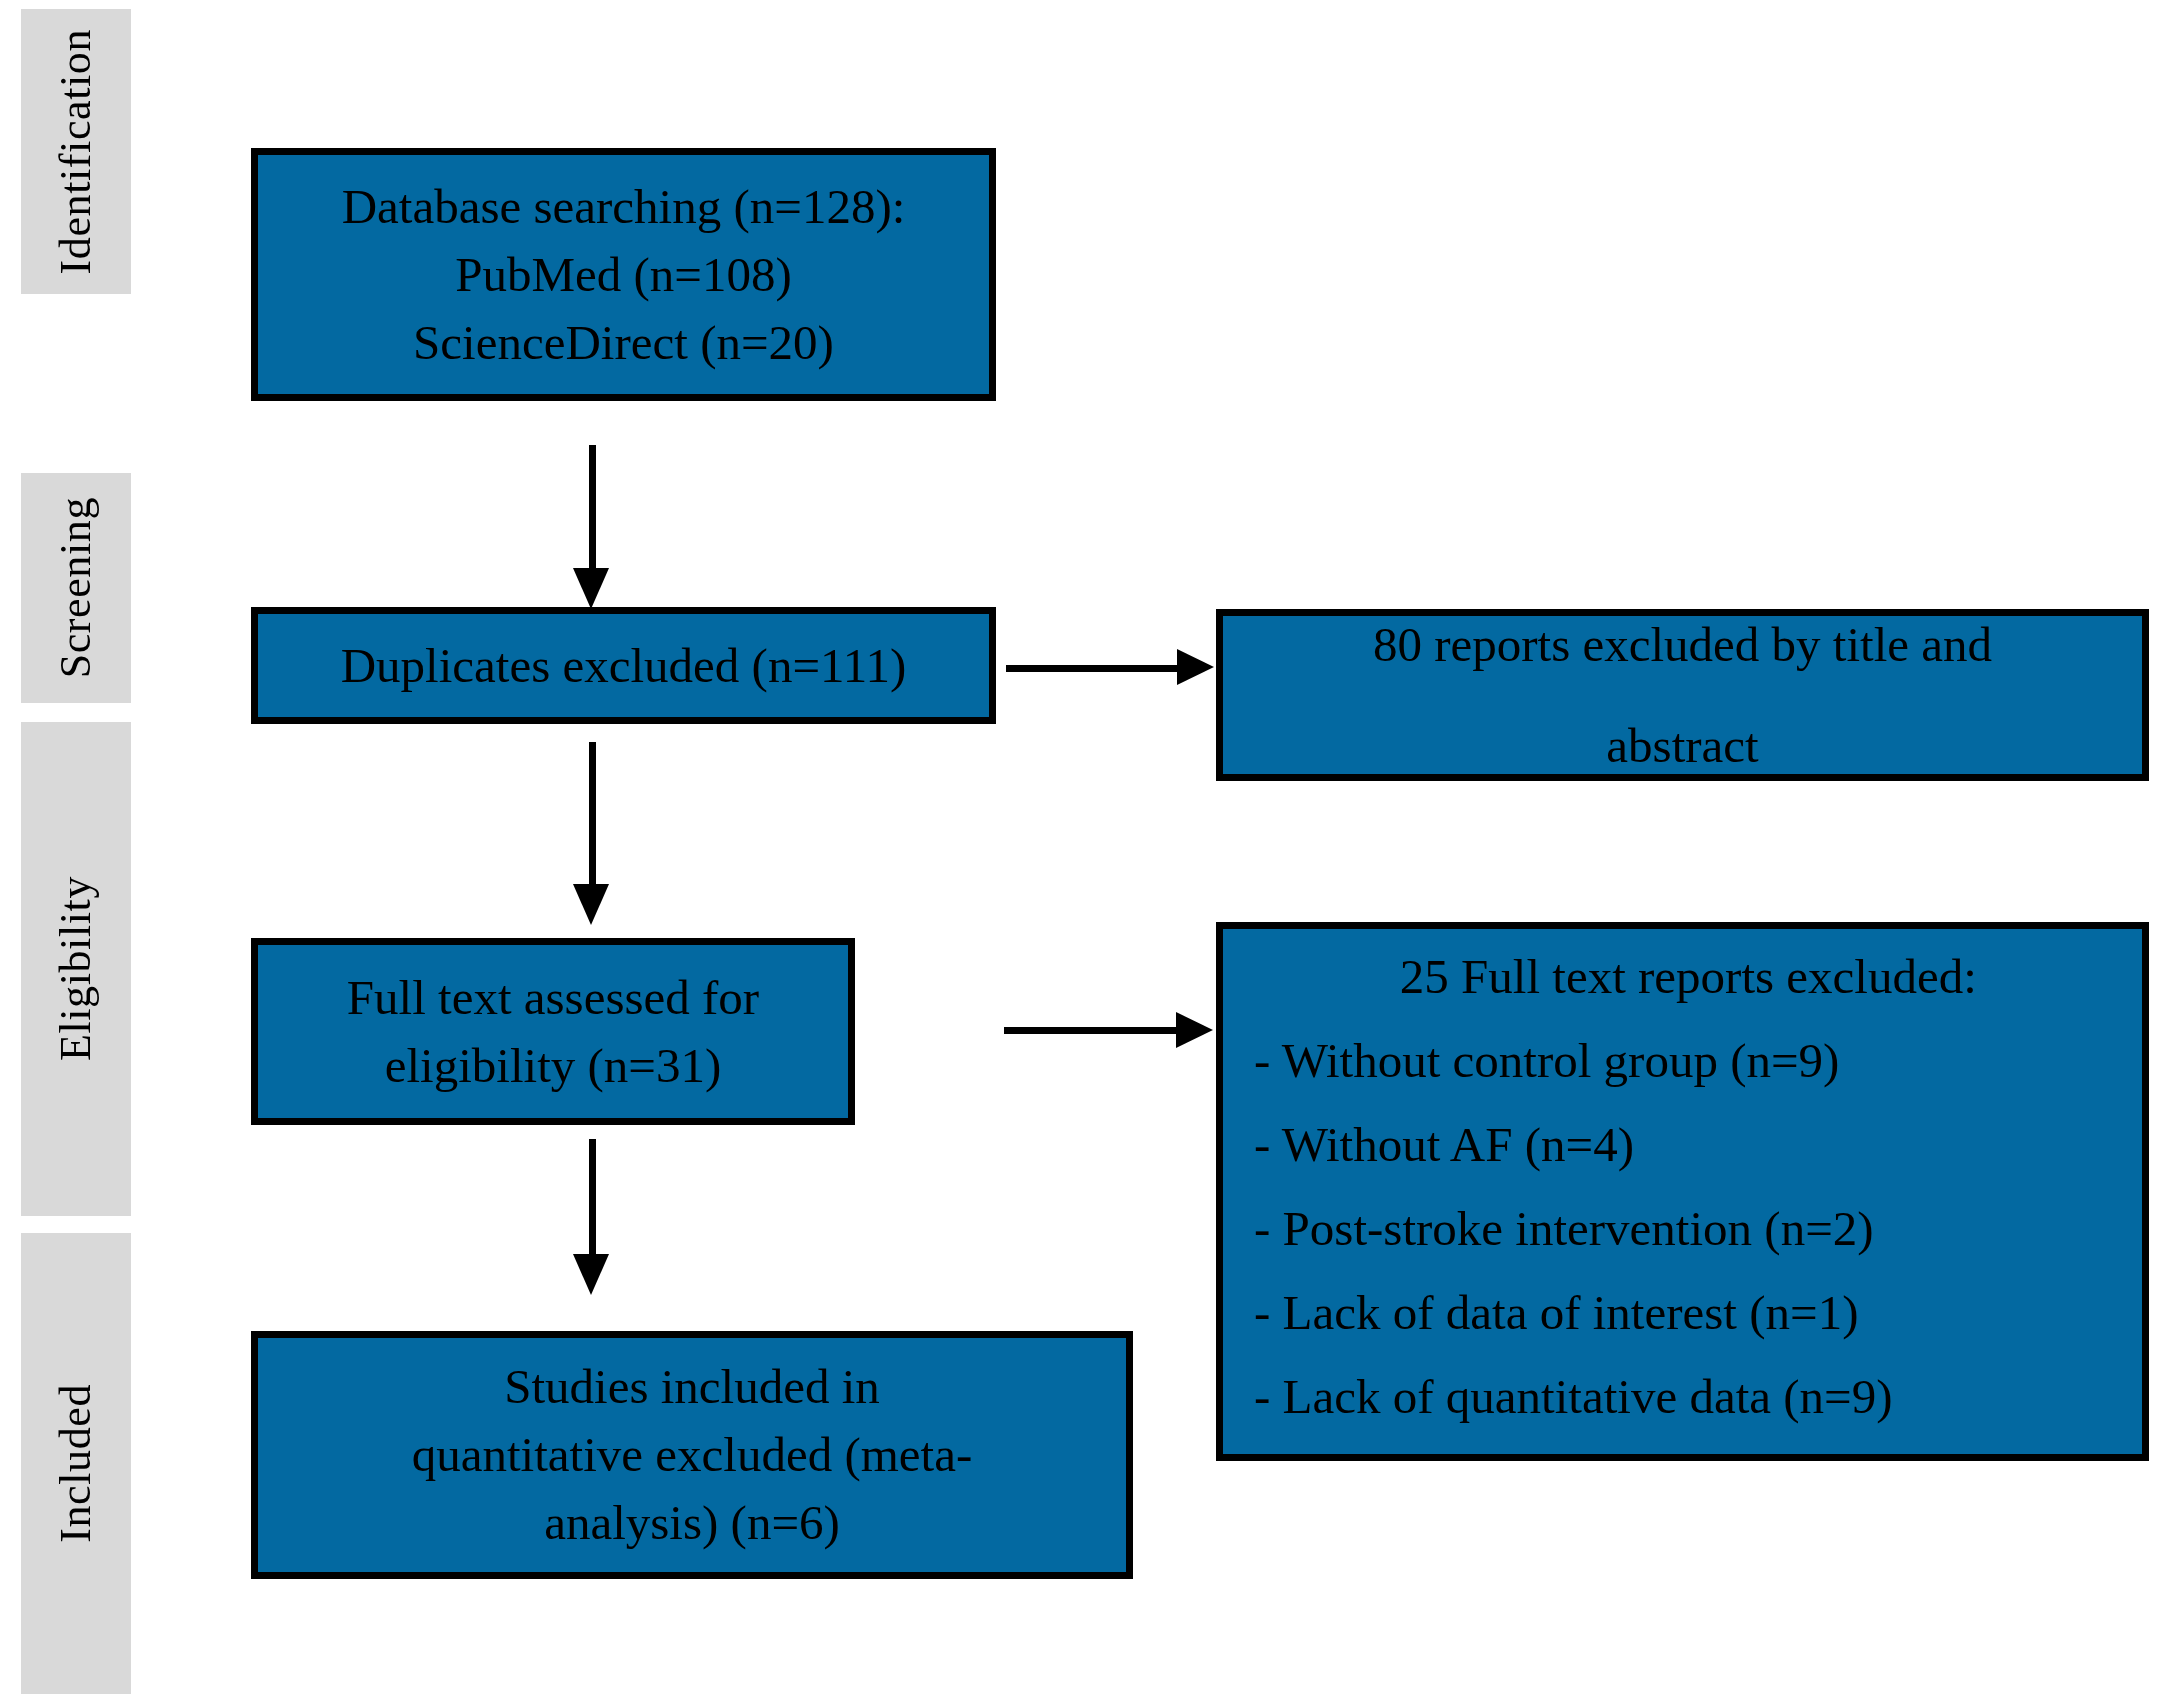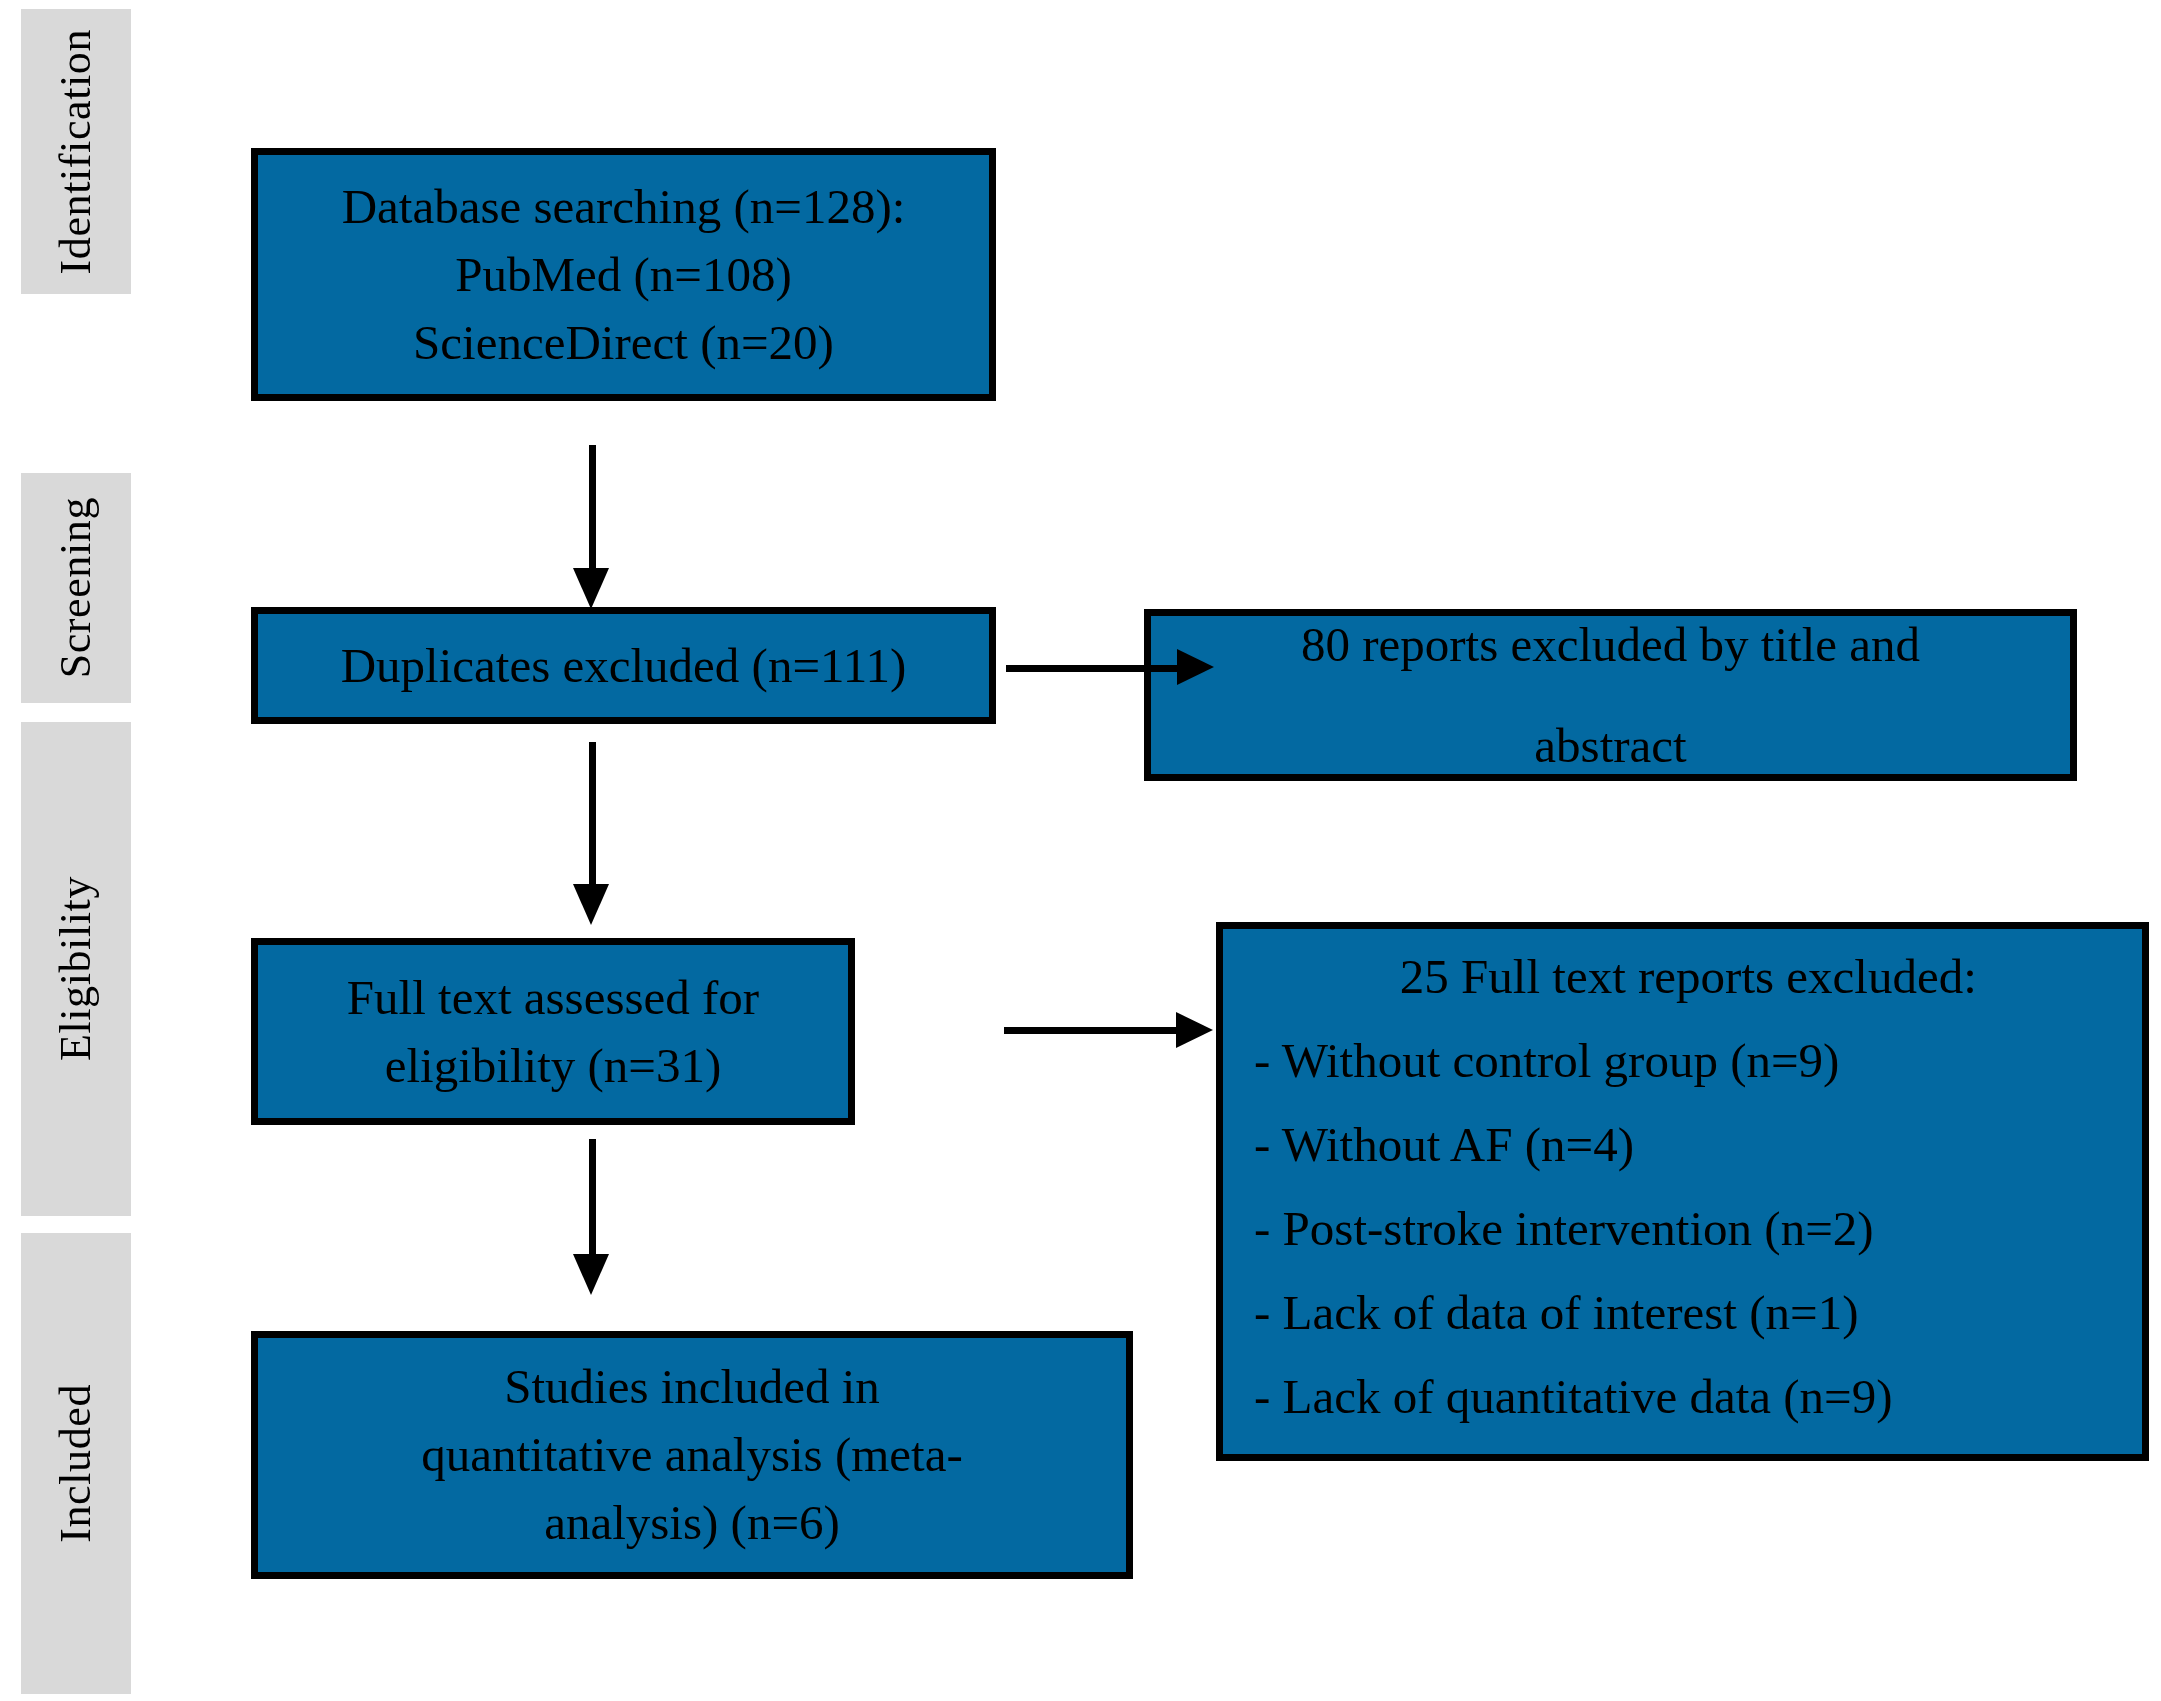--- a/index.html
+++ b/index.html
@@ -48,21 +48,21 @@
     align-items: center;
     justify-content: center;
     text-align: center;
   }
   .fbox .line { display: block; }
 
   .box-database   { left: 251px;  top: 148px;  width: 745px; height: 253px; }
   .box-duplicates { left: 251px;  top: 607px;  width: 745px; height: 117px; }
   .box-fulltext   { left: 251px;  top: 938px; width: 604px; height: 187px; }
   .box-included   { left: 251px;  top: 1331px; width: 882px; height: 248px; }
-  .box-excl-title { left: 1144px; top: 609px;  width: 933px; height: 172px; gap: 33px; }
+  .box-excl-title { left: 1216px; top: 609px;  width: 933px; height: 172px; gap: 33px; }
 
   .box-excl-fulltext {
     left: 1216px; top: 922px; width: 933px; height: 539px;
     justify-content: flex-start;
     align-items: stretch;
     text-align: left;
     padding: 14px 19.4px 0 31px;
   }
   .box-excl-fulltext .heading { text-align: center; display: block; }
   .box-excl-fulltext .item { display: block; margin-top: 16px; }
@@ -111,21 +111,21 @@
     <span class="line">Duplicates excluded (n=111)</span>
   </div>
 
   <div class="fbox box-fulltext">
     <span class="line">Full text assessed for</span>
     <span class="line">eligibility (n=31)</span>
   </div>
 
   <div class="fbox box-included">
     <span class="line">Studies included in</span>
-    <span class="line">quantitative analysis (meta-</span>
+    <span class="line">quantitative excluded (meta-</span>
     <span class="line">analysis) (n=6)</span>
   </div>
 
   <div class="fbox box-excl-title">
     <span class="line">80 reports excluded by title and</span>
     <span class="line">abstract</span>
   </div>
 
   <div class="fbox box-excl-fulltext">
     <span class="heading">25 Full text reports excluded:</span>

